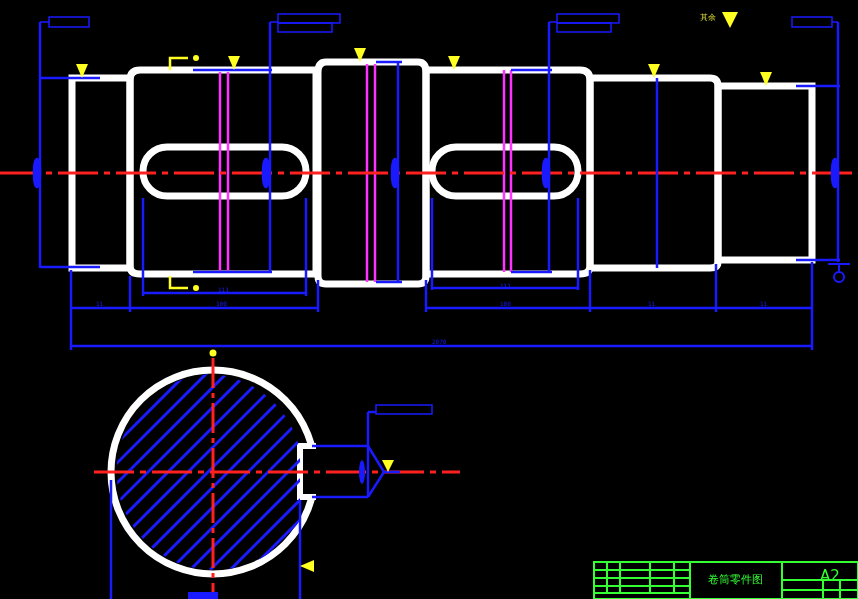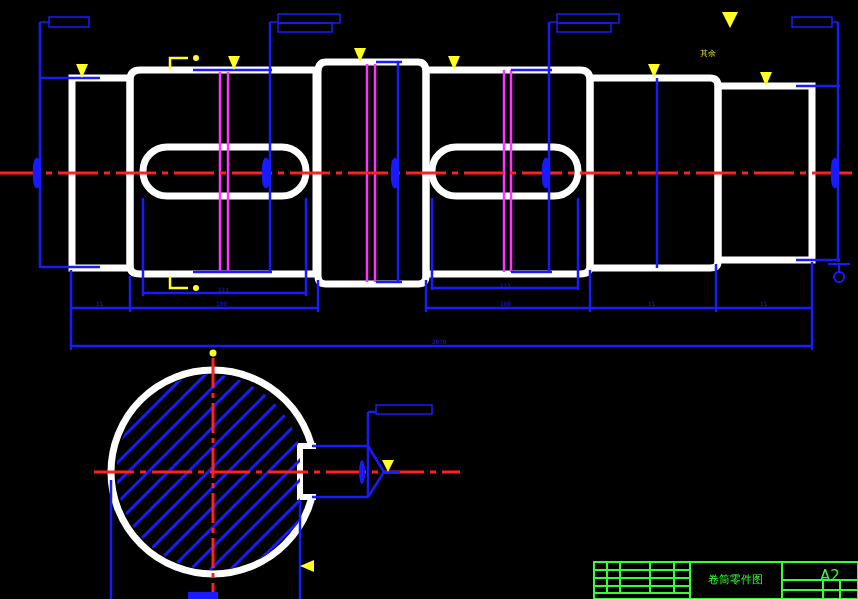--- a/index.html
+++ b/index.html
@@ -1,19 +1,19 @@
 <!DOCTYPE html>
 <html><head>
   <meta charset="utf-8">
   <style>
     html, body { margin:0; padding:0; background:#000; }
     body { width:858px; height:599px; overflow:hidden; position:relative; font-family:"DejaVu Sans", sans-serif; }
     #canvas { position:absolute; left:0; top:0; }
     .tb-text { position:absolute; color:#33ff33; font-family:"DejaVu Sans", sans-serif; white-space:nowrap; }
-    .note { position:absolute; color:#dddd33; font-size:8px; font-family:"DejaVu Sans", sans-serif;margin-top:36px; }
+    .note { position:absolute; color:#dddd33; font-size:8px; font-family:"DejaVu Sans", sans-serif; }
     .dimtxt { position:absolute; color:#1a1aff; font-size:6px; font-family:"DejaVu Sans Mono", monospace; }
   </style>
 </head>
 <body>
 
 <svg id="canvas" width="858" height="599" viewBox="0 0 858 599" xmlns="http://www.w3.org/2000/svg">
 
   <g>
 
     <g stroke="#ffffff" stroke-width="7" fill="none">

